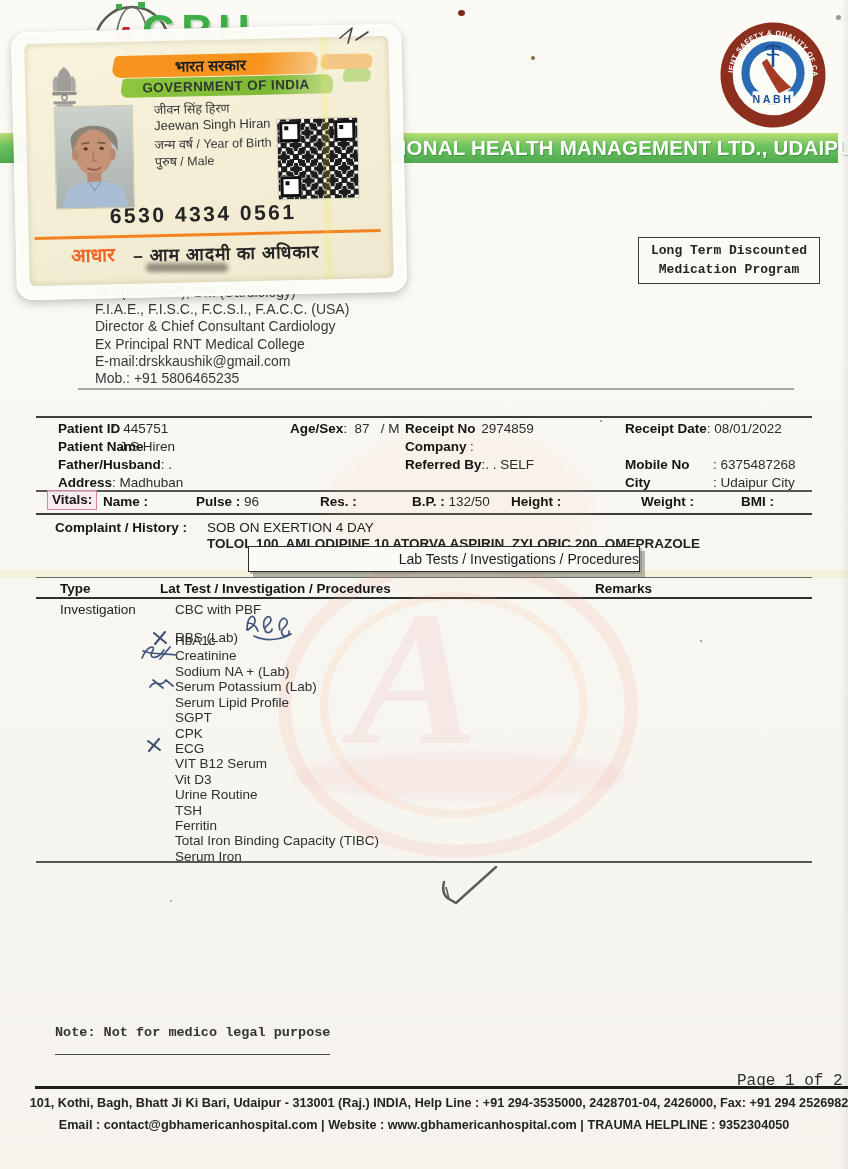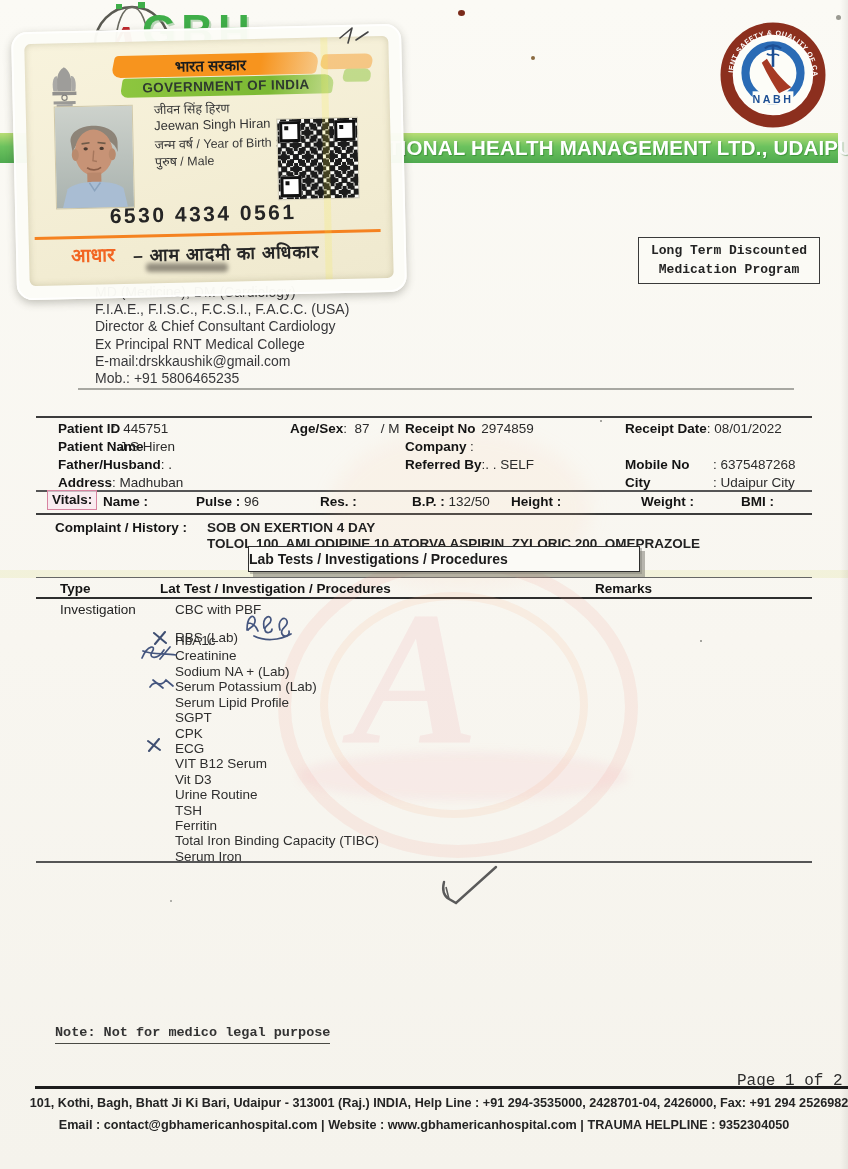--- a/index.html
+++ b/index.html
@@ -209,26 +209,26 @@
   <div class="vit" style="left:196px"><span class="bl">Pulse :</span> <span class="pv">96</span></div>
   <div class="vit" style="left:320px"><span class="bl">Res. :</span> <span class="pv"></span></div>
   <div class="vit" style="left:412px"><span class="bl">B.P. :</span> <span class="pv">132/50</span></div>
   <div class="vit" style="left:511px"><span class="bl">Height :</span> <span class="pv"></span></div>
   <div class="vit" style="left:641px"><span class="bl">Weight :</span> <span class="pv"></span></div>
   <div class="vit" style="left:741px"><span class="bl">BMI :</span> <span class="pv"></span></div>
 
   <div class="rule" style="left:36px;top:512.5px;width:776px;height:2.2px"></div>
 
   <div class="pi" style="left:55px;top:520px"><span class="bl">Complaint / History :</span></div>
-  <div class="pi" style="left:207px;top:520px;font-weight:700">SOB ON EXERTION 4 DAY</div>
+  <div class="pi" style="left:207px;top:520px;font-weight:400">SOB ON EXERTION 4 DAY</div>
   <div class="pi" style="left:207px;top:536px;font-weight:600">TOLOL 100, AMLODIPINE 10 ATORVA ASPIRIN, ZYLORIC 200 ,OMEPRAZOLE</div>
 
   <div class="abs" style="left:248px;top:546px;width:390px;height:24px;border:1.8px solid #2e2e2e;background:#fbfaf6;z-index:3;
               box-shadow:5px 5px 0 rgba(130,128,118,.55), 2px 2px 0 rgba(95,95,88,.35);
-              text-align:left;font-size:14px;font-weight:bold;line-height:24px;color:#1c1c1c">Lab Tests / Investigations / Procedures</div>
+              text-align:right;font-size:14px;font-weight:normal;line-height:24px;color:#1c1c1c">Lab Tests / Investigations / Procedures</div>
 
   <div class="rule" style="left:36px;top:577px;width:776px;height:1.4px;background:#666"></div>
   <div class="pi" style="left:60px;top:581px"><span class="bl">Type</span></div>
   <div class="pi" style="left:160px;top:581px"><span class="bl">Lat Test / Investigation / Procedures</span></div>
   <div class="pi" style="left:595px;top:581px"><span class="bl">Remarks</span></div>
   <div class="rule" style="left:36px;top:596.5px;width:776px;height:2.2px;background:#2e2e2e"></div>
 
   <div class="pi" style="left:60px;top:602px">Investigation</div>
 
   <div class="test" style="top:602px">CBC with PBF</div>
@@ -277,21 +277,21 @@
     <path d="M2,3 L14,12 M13,1 L3,13" stroke="#3f4f72" stroke-width="2" fill="none" stroke-linecap="round"></path>
   </svg>
 
   <div class="rule" style="left:36px;top:861px;width:776px;height:1.8px;background:#555"></div>
 
   <svg class="ink" width="74" height="50" viewBox="0 0 74 50" style="left:432px;top:860px">
     <path d="M12,22 C10,30 12,36 17,39 L24,43 L64,7" stroke="#5a5a5a" stroke-width="2.4" fill="none" stroke-linecap="round"></path>
     <path d="M17,39 L14,27" stroke="#5a5a5a" stroke-width="1.6" fill="none"></path>
   </svg>
 
-  <div class="abs mono" style="left:55px;top:1025px;font-size:13.5px;font-weight:bold;color:#333;border-bottom:1.6px solid #4a4a44;padding-bottom:3px;z-index:3">Note: Not for medico legal purpose</div>
+  <div class="abs mono" style="left:55px;top:1025px;font-size:13.5px;font-weight:bold;color:#333;border-bottom:1.6px solid #4a4a44;padding-bottom:14px;z-index:3">Note: Not for medico legal purpose</div>
   <div class="abs mono" style="left:737px;top:1072px;font-size:16px;color:#2e2e2e;z-index:3">Page 1 of 2</div>
 
   <div class="rule" style="left:35px;top:1086px;width:813px;height:2.6px;background:#1d1d1d"></div>
   <div class="foot" style="top:1095px">101, Kothi, Bagh, Bhatt Ji Ki Bari, Udaipur - 313001 (Raj.) INDIA, Help Line : +91 294-3535000, 2428701-04, 2426000, Fax: +91 294 2526982</div>
   <div class="foot" style="top:1117px">Email : contact@gbhamericanhospital.com  |  Website : www.gbhamericanhospital.com | TRAUMA HELPLINE :  9352304050</div>
 
   <div class="speck" style="left:458px;top:10px;width:7px;height:6px;background:#7a2a1a"></div>
   <div class="speck" style="left:531px;top:56px;width:4px;height:4px;background:#8a6a40"></div>
   <div class="speck" style="left:836px;top:15px;width:5px;height:5px;background:#9a9a92"></div>
   <div class="speck" style="left:600px;top:420px;width:2px;height:2px;background:#8a8a84"></div>

